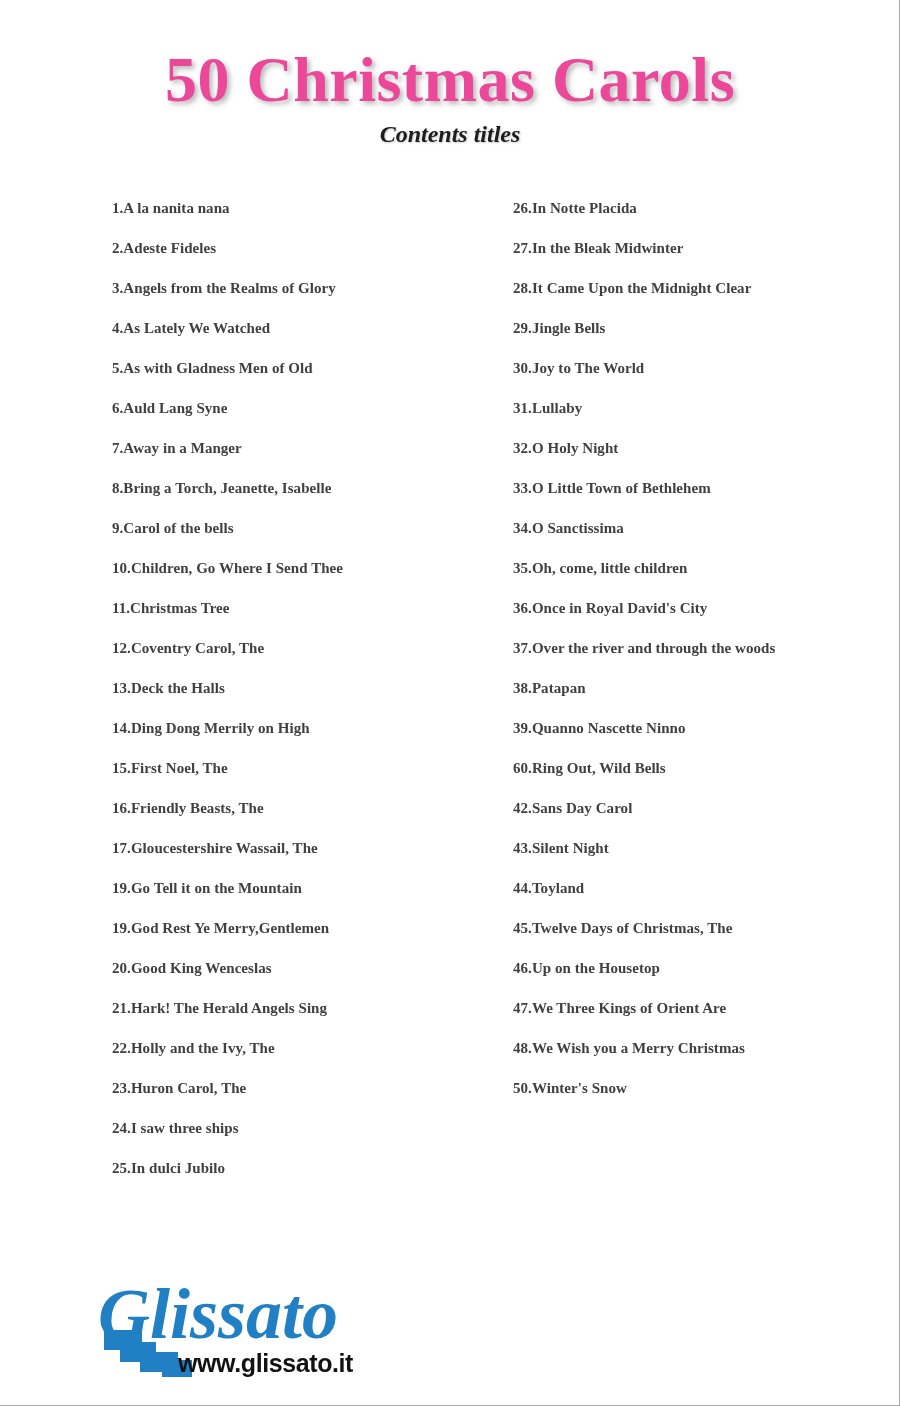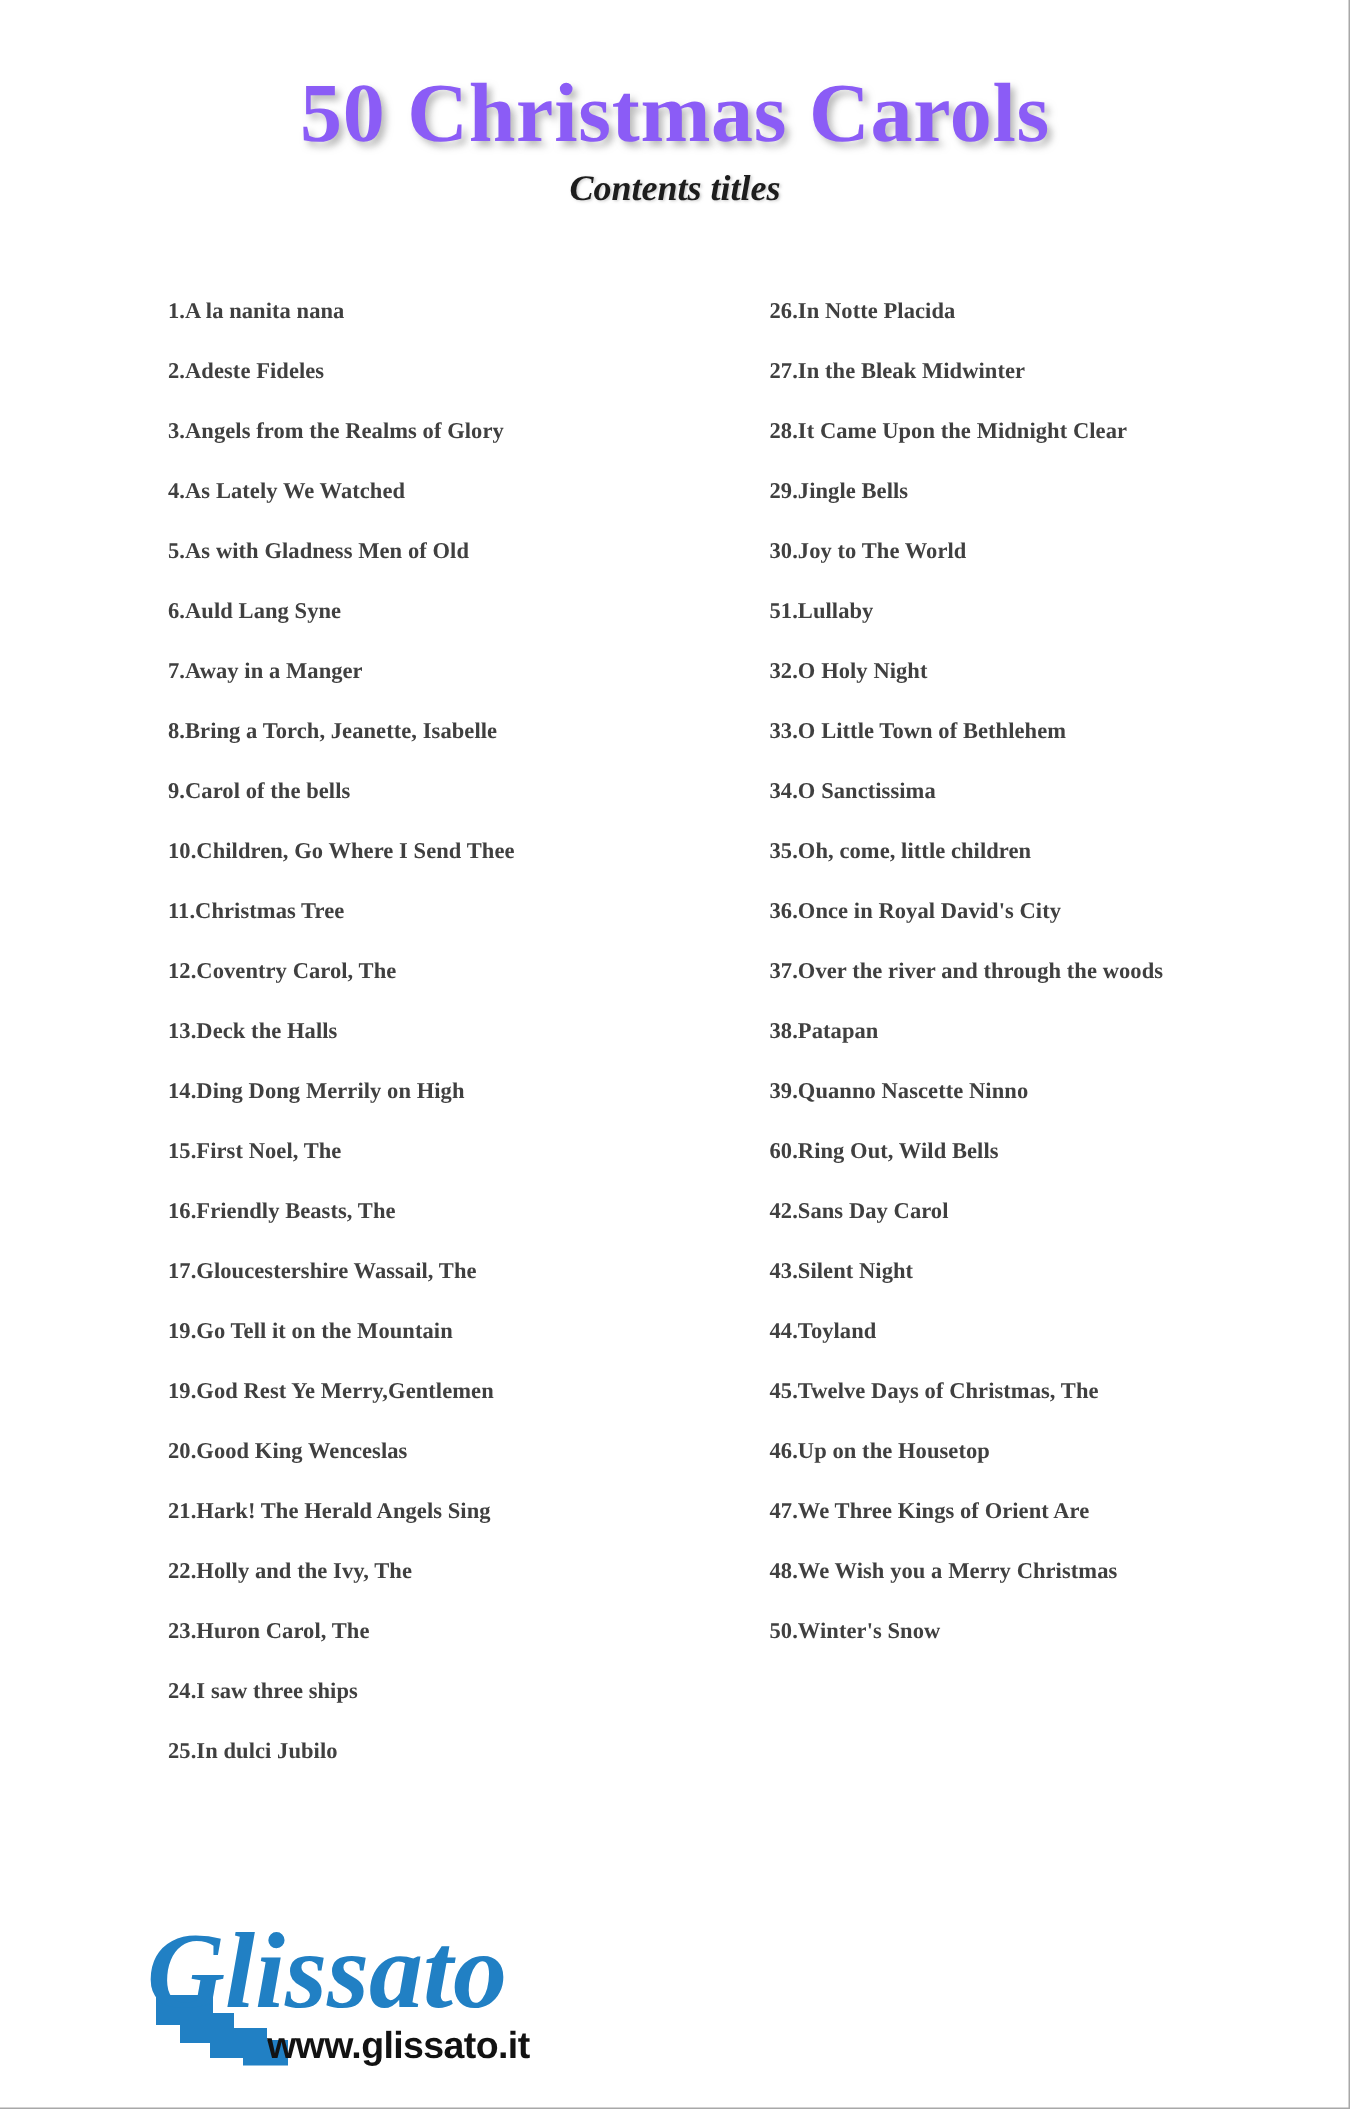--- a/index.html
+++ b/index.html
@@ -25,24 +25,24 @@
     top: 0;
     left: 0;
     width: 900px;
     text-align: center;
   }
   .doc-title {
     margin: 0;
     padding-top: 48px;
     font-family: "Liberation Serif", "DejaVu Serif", serif;
     font-weight: bold;
-    font-size: 56px;
+    font-size: 64px;
     line-height: 1.0;
     letter-spacing: 0.5px;
-    color: #8b5cf6;
+    color: #ec4899;
     text-shadow: 3px 3px 5px rgba(130,130,130,0.55);
   }
   .doc-subtitle {
     margin: 0;
     padding-top: 10px;
     font-family: "Liberation Serif", "DejaVu Serif", serif;
     font-weight: bold;
     font-style: italic;
     font-size: 24px;
     line-height: 1.0;
@@ -145,21 +145,21 @@
         <div class="carol-item"><span class="carol-num">23.</span><span class="carol-title">Huron Carol, The</span></div>
         <div class="carol-item"><span class="carol-num">24.</span><span class="carol-title">I saw three ships</span></div>
         <div class="carol-item"><span class="carol-num">25.</span><span class="carol-title">In dulci Jubilo</span></div>
       </div>
     <div class="col col-right" id="col-right">
         <div class="carol-item"><span class="carol-num">26.</span><span class="carol-title">In Notte Placida</span></div>
         <div class="carol-item"><span class="carol-num">27.</span><span class="carol-title">In the Bleak Midwinter</span></div>
         <div class="carol-item"><span class="carol-num">28.</span><span class="carol-title">It Came Upon the Midnight Clear</span></div>
         <div class="carol-item"><span class="carol-num">29.</span><span class="carol-title">Jingle Bells</span></div>
         <div class="carol-item"><span class="carol-num">30.</span><span class="carol-title">Joy to The World</span></div>
-        <div class="carol-item"><span class="carol-num">51.</span><span class="carol-title">Lullaby</span></div>
+        <div class="carol-item"><span class="carol-num">31.</span><span class="carol-title">Lullaby</span></div>
         <div class="carol-item"><span class="carol-num">32.</span><span class="carol-title">O Holy Night</span></div>
         <div class="carol-item"><span class="carol-num">33.</span><span class="carol-title">O Little Town of Bethlehem</span></div>
         <div class="carol-item"><span class="carol-num">34.</span><span class="carol-title">O Sanctissima</span></div>
         <div class="carol-item"><span class="carol-num">35.</span><span class="carol-title">Oh, come, little children</span></div>
         <div class="carol-item"><span class="carol-num">36.</span><span class="carol-title">Once in Royal David's City</span></div>
         <div class="carol-item"><span class="carol-num">37.</span><span class="carol-title">Over the river and through the woods</span></div>
         <div class="carol-item"><span class="carol-num">38.</span><span class="carol-title">Patapan</span></div>
         <div class="carol-item"><span class="carol-num">39.</span><span class="carol-title">Quanno Nascette Ninno</span></div>
         <div class="carol-item"><span class="carol-num">60.</span><span class="carol-title">Ring Out, Wild Bells</span></div>
         <div class="carol-item"><span class="carol-num">42.</span><span class="carol-title">Sans Day Carol</span></div>

